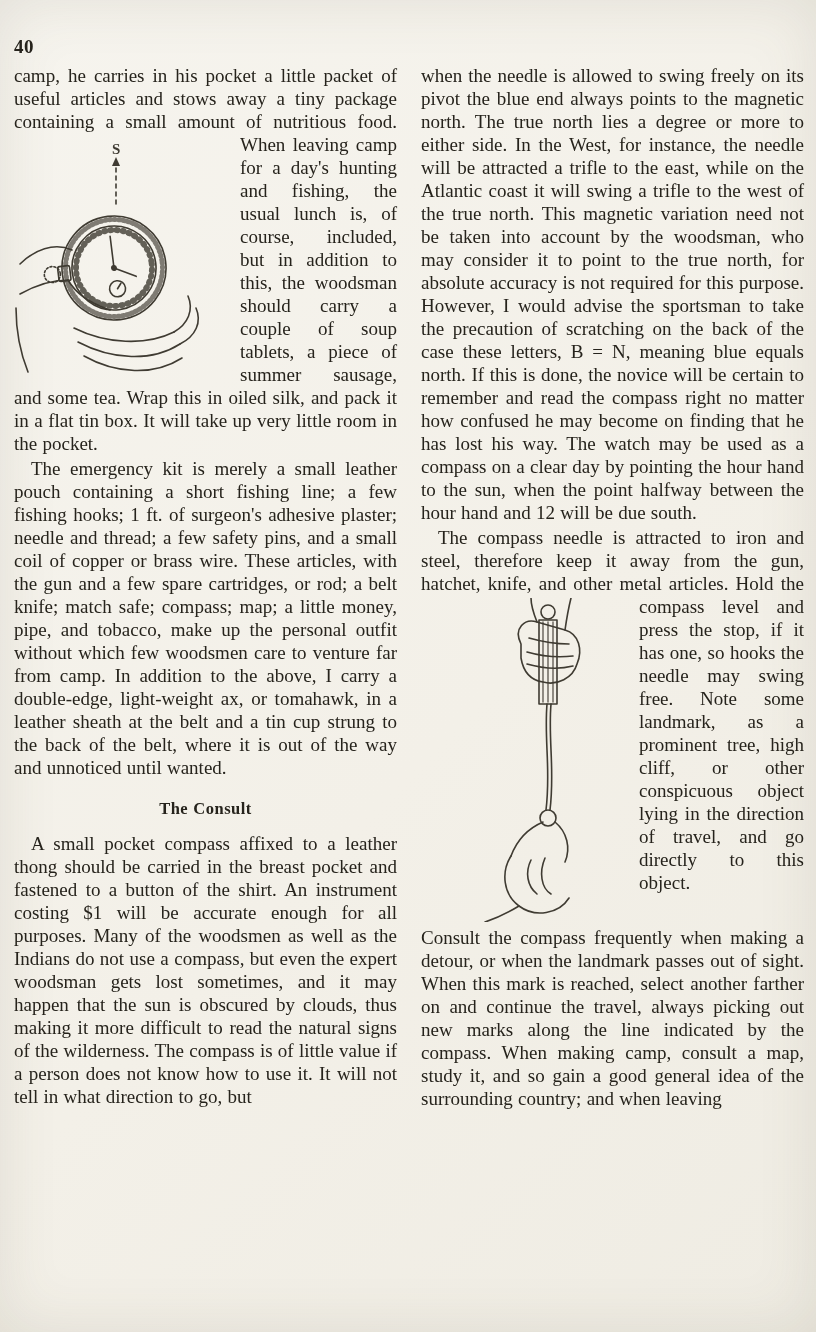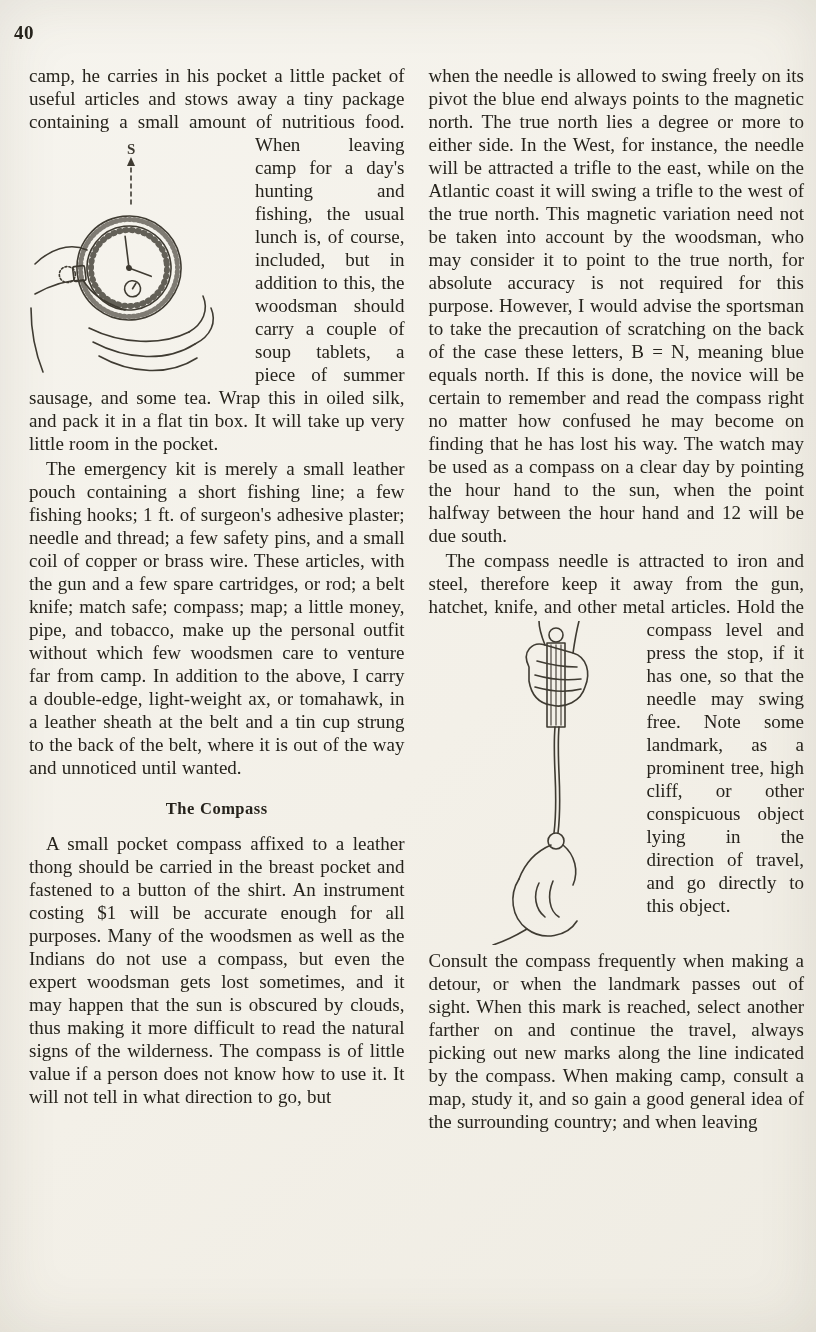--- a/index.html
+++ b/index.html
@@ -16,37 +16,36 @@
   }
   .masthead {
     position: relative;
     padding-top: 20px;
     text-align: center;
     height: 34px;
   }
   .page-num {
     position: absolute;
     left: 14px;
-    top: 22px;
+    top: 36px;
     font-weight: bold;
     font-size: 19px;
     letter-spacing: 0.5px;
   }
   .mast-title {
     display: inline-block;
     font-weight: bold;
     font-size: 21px;
     letter-spacing: 0.42em;
     white-space: nowrap;
   }
   .cols {
     display: flex;
     gap: 24px;
     padding: 10px 12px 0 14px;
-    margin-left: 15px;
   }
   .col {
     flex: 1;
     min-width: 0;
     font-size: 19px;
     line-height: 23px;
     text-align: justify;
     word-spacing: 0.5px;
   }
   .col p { margin: 0 0 2px 0; }
@@ -128,21 +127,21 @@
               <path d="M70 220 C 102 238, 140 240, 168 222"></path>
               <path d="M160 196 C 174 188, 180 174, 174 160"></path>
               <path d="M166 208 C 182 200, 188 186, 182 172"></path>
               <path d="M2 172 C 2 192, 6 216, 14 236"></path>
             </g>
           </svg>
         </span>
         <span>leaving camp for a day's hunting and fishing, the usual lunch is, of course, included, but in addition to this, the woodsman should carry a couple of soup tablets, a piece of summer sausage, and some tea. Wrap this in oiled silk, and pack it in a flat tin box. It will take up very little room in the pocket.</span>
       </p>
       <p class="indent clearpara">The emergency kit is merely a small leather pouch containing a short fishing line; a few fishing hooks; 1 ft. of surgeon's adhesive plaster; needle and thread; a few safety pins, and a small coil of copper or brass wire. These articles, with the gun and a few spare cartridges, or rod; a belt knife; match safe; compass; map; a little money, pipe, and tobacco, make up the personal outfit without which few woodsmen care to venture far from camp. In addition to the above, I carry a double-edge, light-weight ax, or tomahawk, in a leather sheath at the belt and a tin cup strung to the back of the belt, where it is out of the way and unnoticed until wanted.</p>
-      <div class="section-heading">The Compass</div>
+      <div class="section-heading">The Consult</div>
       <p class="indent">A small pocket compass affixed to a leather thong should be carried in the breast pocket and fastened to a button of the shirt. An instrument costing $1 will be accurate enough for all purposes. Many of the woodsmen as well as the Indians do not use a compass, but even the expert woodsman gets lost sometimes, and it may happen that the sun is obscured by clouds, thus making it more difficult to read the natural signs of the wilderness. The compass is of little value if a person does not know how to use it. It will not tell in what direction to go, but</p>
     </div>
 
     <div class="col">
       <p>when the needle is allowed to swing freely on its pivot the blue end always points to the magnetic north. The true north lies a degree or more to either side. In the West, for instance, the needle will be attracted a trifle to the east, while on the Atlantic coast it will swing a trifle to the west of the true north. This magnetic variation need not be taken into account by the woodsman, who may consider it to point to the true north, for absolute accuracy is not required for this purpose. However, I would advise the sportsman to take the precaution of scratching on the back of the case these letters, B = N, meaning blue equals north. If this is done, the novice will be certain to remember and read the compass right no matter how confused he may become on finding that he has lost his way. The watch may be used as a compass on a clear day by pointing the hour hand to the sun, when the point halfway between the hour hand and 12 will be due south.</p>
       <p class="indent">
         <span>The compass needle is attracted to iron and steel, therefore keep it away from the gun, hatchet, knife, and other</span>
         <span class="fig-thong">
           <svg viewBox="0 0 152 324" aria-hidden="true">
             <g class="sketch">
@@ -168,19 +167,19 @@
             <g class="sketch">
               <path d="M70 224 C 56 230, 44 242, 38 258"></path>
               <path d="M82 224 C 94 234, 98 250, 92 264"></path>
               <path d="M38 258 C 28 274, 30 296, 46 308 C 62 320, 86 316, 96 300"></path>
               <path d="M58 262 C 52 274, 54 288, 64 296"></path>
               <path d="M72 260 C 66 274, 68 290, 78 296"></path>
               <path d="M46 308 C 36 314, 24 320, 12 324"></path>
             </g>
           </svg>
         </span>
-        <span>metal articles. Hold the compass level and press the stop, if it has one, so that the needle may swing free. Note some landmark, as a prominent tree, high cliff, or other conspicuous object lying in the direction of travel, and go directly to this object.</span>
+        <span>metal articles. Hold the compass level and press the stop, if it has one, so hooks the needle may swing free. Note some landmark, as a prominent tree, high cliff, or other conspicuous object lying in the direction of travel, and go directly to this object.</span>
       </p>
       <p class="clearpara">Consult the compass frequently when making a detour, or when the landmark passes out of sight. When this mark is reached, select another farther on and continue the travel, always picking out new marks along the line indicated by the compass. When making camp, consult a map, study it, and so gain a good general idea of the surrounding country; and when leaving</p>
     </div>
 
   </div>
 </div>
 
 </body></html>

